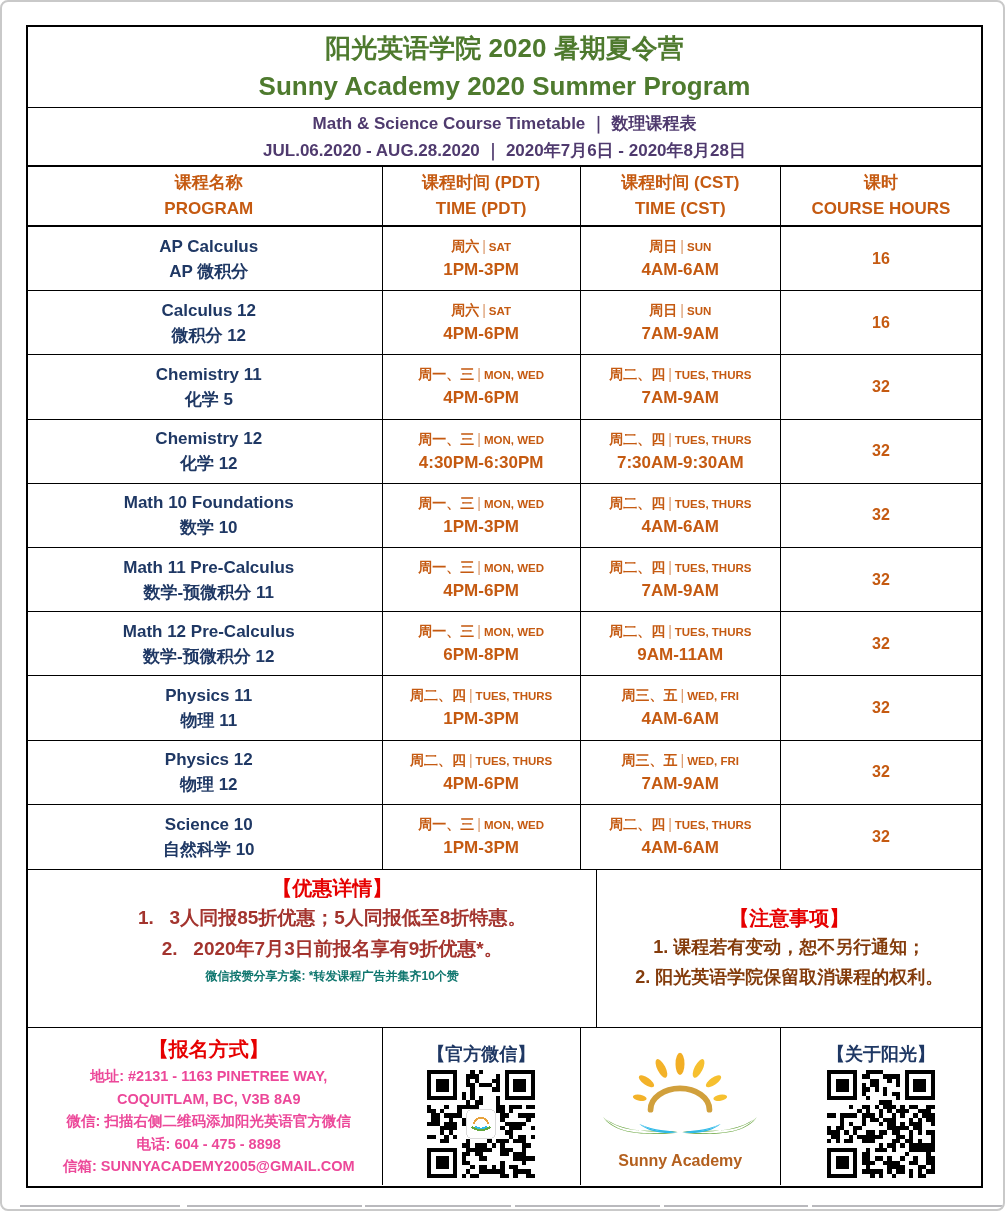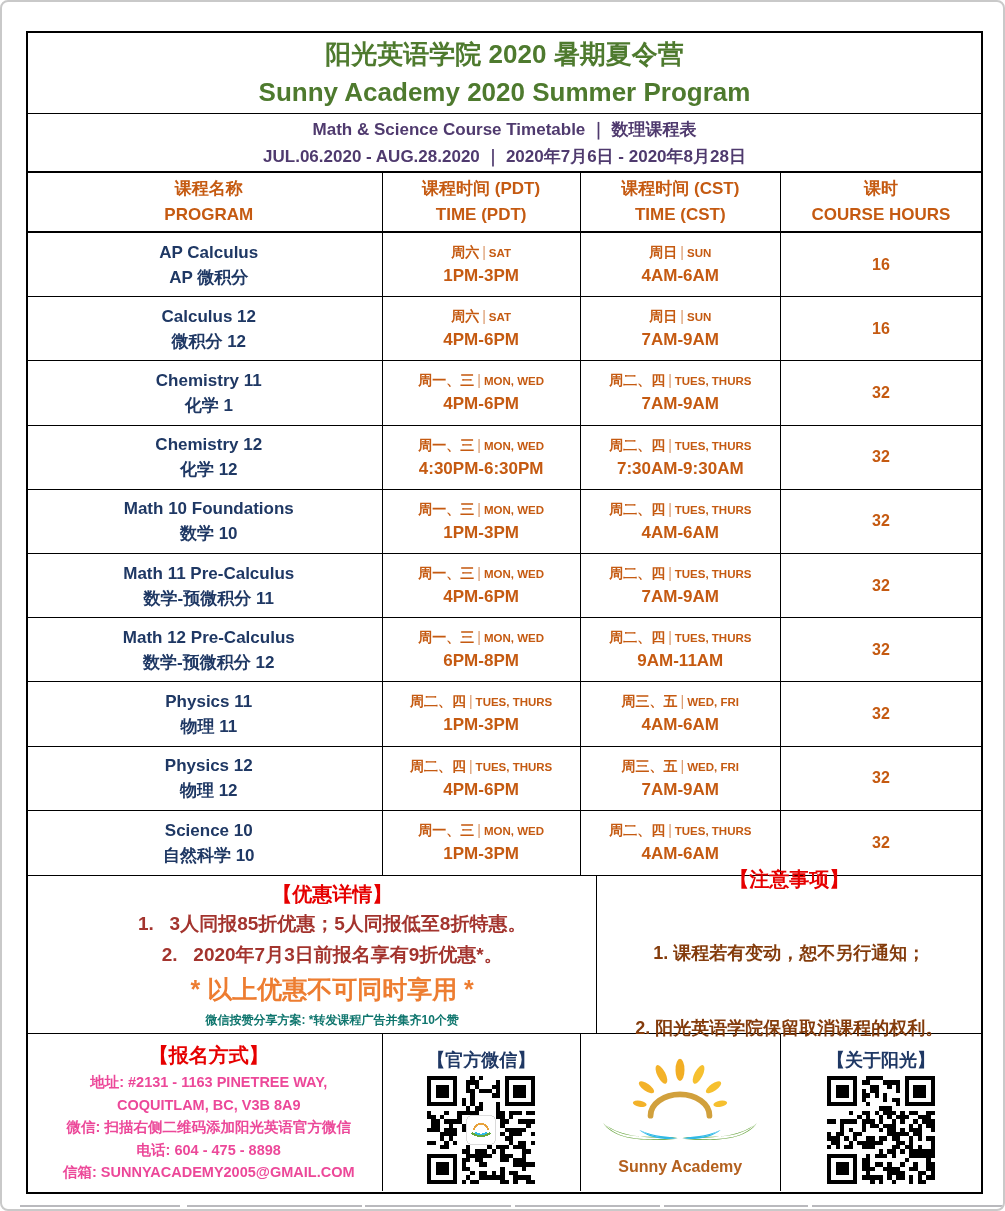--- a/index.html
+++ b/index.html
@@ -1,19 +1,19 @@
 <!DOCTYPE html>
 <html><head>
 <meta charset="utf-8">
 <style>
   html,body{margin:0;padding:0;background:#fff;}
   *{box-sizing:border-box;}
   body{font-family:"Liberation Sans","DejaVu Sans",sans-serif;}
   .frame{position:relative;width:1005px;height:1211px;background:#fff;border:2px solid #c9c9c9;border-radius:8px;overflow:hidden;}
-  .doc{position:absolute;left:24px;top:29px;width:957px;height:1163px;border:2px solid #000;background:#fff;}
+  .doc{position:absolute;left:24px;top:23px;width:957px;height:1163px;border:2px solid #000;background:#fff;}
 
   
   .title-block{height:81px;border-bottom:1.5px solid #000;display:flex;flex-direction:column;justify-content:center;align-items:center;}
   .title-zh{font-size:26px;font-weight:bold;color:#4e7a2e;line-height:38px;}
   .title-en{font-size:26px;font-weight:bold;color:#4e7a2e;line-height:38px;}
   .subtitle-block{height:59px;border-bottom:2px solid #000;display:flex;flex-direction:column;justify-content:center;align-items:center;}
   .subtitle-block div{font-size:17px;font-weight:bold;color:#4f3a6e;line-height:27px;}
 
   
   .grid{display:flex;width:100%;}
@@ -34,21 +34,21 @@
   .name-en,.name-zh{font-size:17px;font-weight:bold;color:#1f3864;line-height:25px;}
   .days{font-size:14px;font-weight:bold;color:#c55a11;line-height:22px;}
   .days .en{font-size:11.5px;}
   .days .sep{font-weight:normal;opacity:.65;margin:0 3px;}
   .time{font-size:17px;font-weight:bold;color:#c55a11;line-height:24px;}
   .hours{font-size:16px;font-weight:bold;color:#c55a11;}
 
   
   .promo-row{height:159px;border-top:1.5px solid #000;border-bottom:1.5px solid #000;}
   .promo-left{width:58%;border-right:1.5px solid #000;display:flex;flex-direction:column;justify-content:flex-start;align-items:center;text-align:center;padding:4px 6px;margin-left:40px;}
-  .promo-right{width:42%;display:flex;flex-direction:column;justify-content:center;align-items:center;text-align:center;padding:4px 8px;gap:45px;}
+  .promo-right{width:42%;display:flex;flex-direction:column;justify-content:center;align-items:center;text-align:center;padding:4px 8px;}
   .promo-title{font-size:20px;font-weight:bold;color:#e60000;line-height:28px;}
   .promo-item{font-size:19px;font-weight:bold;color:#a3342e;line-height:31px;white-space:pre;}
   .promo-highlight{font-size:25px;font-weight:bold;color:#ed7d31;line-height:38px;}
   .promo-wechat{font-size:12px;font-weight:bold;color:#0f766e;line-height:24px;}
   .notice-line{font-size:18px;font-weight:bold;color:#843c0c;line-height:30px;}
 
   
   .bottom-row{height:157px;}
   .reg-title{font-size:20px;font-weight:bold;color:#e60000;line-height:28px;margin-bottom:2px;}
   .reg-line{font-size:14.5px;font-weight:bold;color:#ec4899;line-height:22.5px;}
@@ -130,21 +130,21 @@
           <div class="time">7AM-9AM</div>
         </div>
         <div class="cell c4">
           <div class="hours">16</div>
         </div>
       </div>
 
       <div class="grid row">
         <div class="cell c1">
           <div class="name-en">Chemistry 11</div>
-          <div class="name-zh">化学 1</div>
+          <div class="name-zh">化学 5</div>
         </div>
         <div class="cell c2">
           <div class="days"><span>周一、三</span><span class="sep">|</span><span class="en">MON, WED</span></div>
           <div class="time">4PM-6PM</div>
         </div>
         <div class="cell c3">
           <div class="days"><span>周二、四</span><span class="sep">|</span><span class="en">TUES, THURS</span></div>
           <div class="time">7AM-9AM</div>
         </div>
         <div class="cell c4">
@@ -277,21 +277,20 @@
           <div class="hours">32</div>
         </div>
       </div>
     </div>
 
     <div class="grid promo-row">
       <div class="promo-left">
         <div class="promo-title">【优惠详情】</div>
         <div class="promo-item">1.   3人同报85折优惠；5人同报低至8折特惠。</div>
         <div class="promo-item">2.   2020年7月3日前报名享有9折优惠*。</div>
-        <div class="promo-highlight">* 以上优惠不可同时享用 *</div>
         <div class="promo-wechat">微信按赞分享方案: *转发课程广告并集齐10个赞</div>
       </div>
       <div class="promo-right">
         <div class="promo-title">【注意事项】</div>
         <div class="notice-line">1. 课程若有变动，恕不另行通知；</div>
         <div class="notice-line">2. 阳光英语学院保留取消课程的权利。</div>
       </div>
     </div>
 
     <div class="grid bottom-row">

